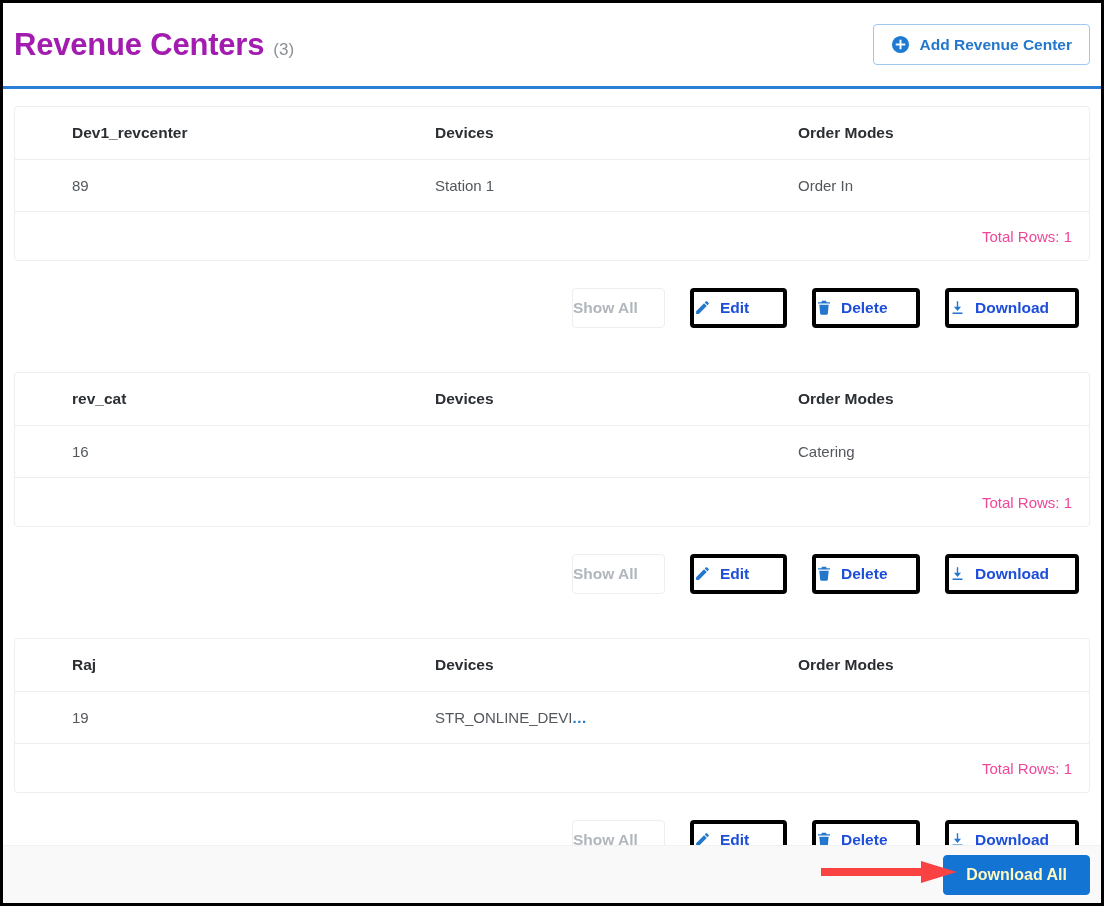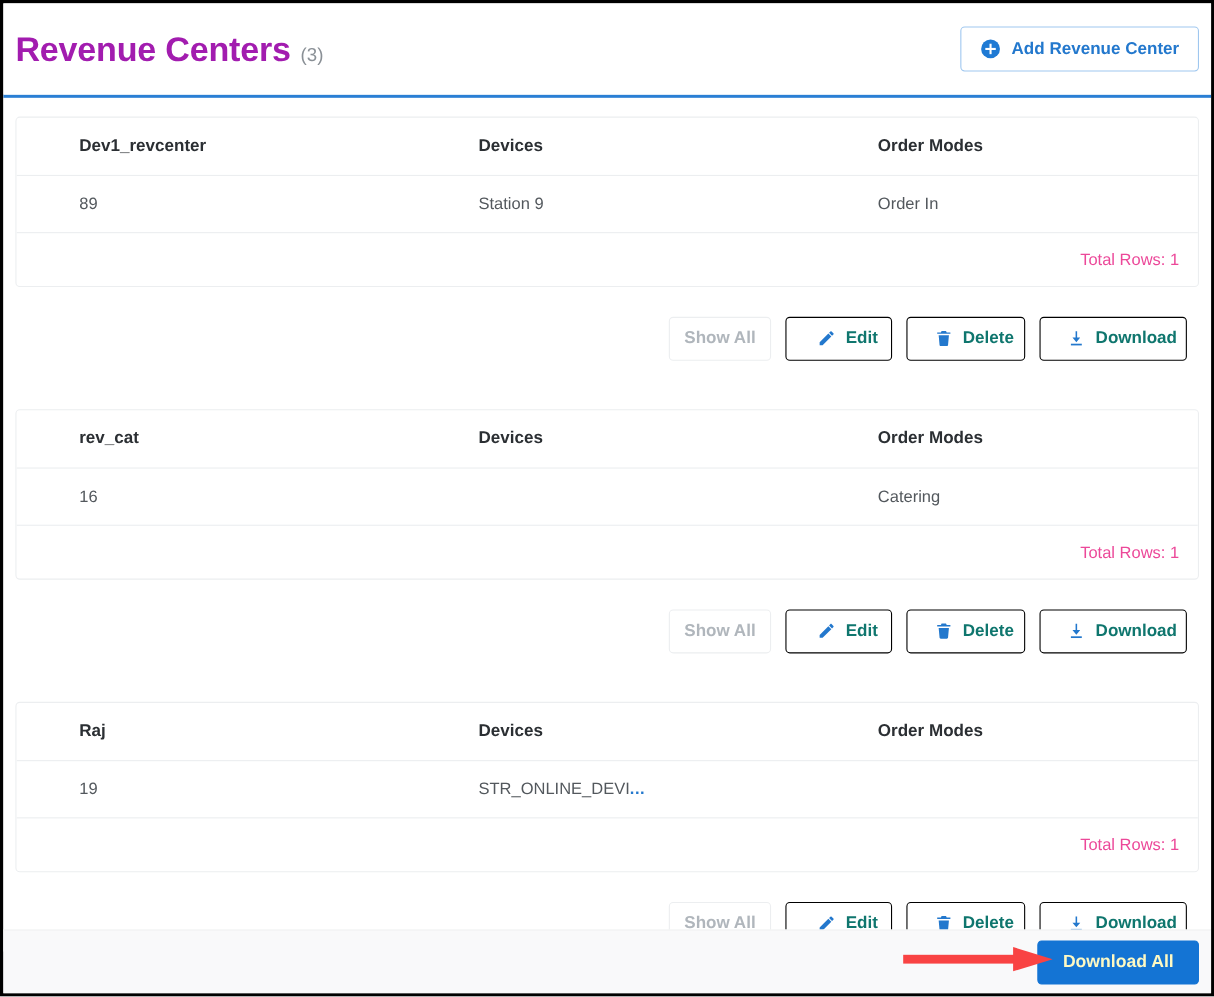--- a/index.html
+++ b/index.html
@@ -145,41 +145,40 @@
     justify-content: flex-end;
     align-items: center;
     gap: 13px;
     padding: 21px 11px 0 11px;
     height: 72px;
   }
 
   .btn {
     display: inline-flex;
     align-items: center;
-    justify-content: center;
     gap: 9px;
     height: 40px;
     border-radius: 4px;
     font-size: 15.5px;
     font-weight: 700;
     font-family: "Liberation Sans", sans-serif;
     background: #ffffff;
     cursor: pointer;
     white-space: nowrap;
+    margin-left: 12px;
   }
   .btn-ghost-disabled {
     width: 93px;
     border: 1px solid #eceef0;
     color: #b0b6bc;
     cursor: default;
   }
   .btn-outline {
-    border: 1px solid #000000;
-    color: #0f766e;
-    padding-left: 16px;
+    border: 4px solid #000000;
+    color: #1d4ed8;
   }
   .btn-edit     { width: 97px; }
   .btn-delete   { width: 108px; }
   .btn-download { width: 134px; }
 
   .ico { display: inline-flex; align-items: center; justify-content: center; }
 
   .section-gap { height: 22px; }
 
   
@@ -244,21 +243,21 @@
 
     <div class="rc-section">
       <div class="table-card">
         <div class="t-row t-head">
           <div class="th col-name">Dev1_revcenter</div>
           <div class="th col-dev">Devices</div>
           <div class="th col-mode">Order Modes</div>
         </div>
         <div class="t-row t-body">
           <div class="td col-name">89</div>
-          <div class="td col-dev"><span>Station 9</span></div>
+          <div class="td col-dev"><span>Station 1</span></div>
           <div class="td col-mode">Order In</div>
         </div>
         <div class="t-row t-foot">
           <span class="total-rows">Total Rows: 1</span>
         </div>
       </div>
 
       <div class="action-bar">
         <button class="btn btn-ghost-disabled">
           <span>Show All</span>

